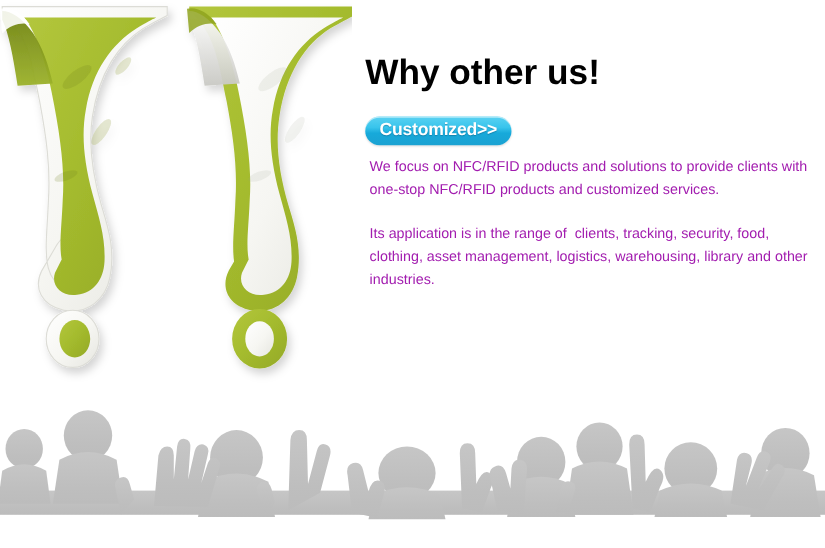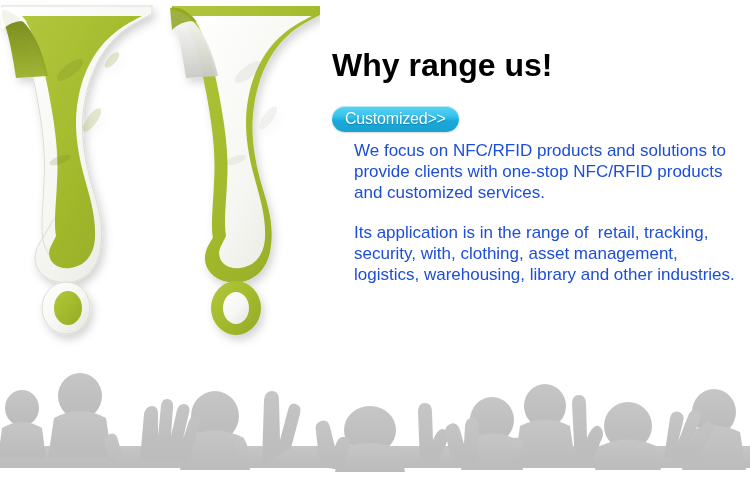--- a/index.html
+++ b/index.html
@@ -41,32 +41,32 @@
     border-radius: 14px;
     background: linear-gradient(180deg,
                 #5ad2f2 0%,
                 #38c4ec 38%,
                 #17a9da 58%,
                 #1ba2d2 100%);
     box-shadow: inset 0 1px 0 rgba(255,255,255,0.55),
                 0 1px 2px rgba(0,0,0,0.16);
     color: #ffffff;
     font-size: 16px;
-    font-weight: normal;
+    font-weight: bold;
     line-height: 19px;
     letter-spacing: -0.2px;
     text-shadow: 0 1px 1px rgba(0,60,95,0.35);
     white-space: nowrap;
   }
 
   .section-body {
-    margin: 8px 0 0 22px;
-    font-size: 17px;
+    margin: 8px 0 0 4px;
+    font-size: 13px;
     line-height: 21px;
-    color: #1d4ed8;
+    color: #a21caf;
     white-space: pre-wrap;
   }
 
   .sec-customized { margin-top: 2px; }
   .sec-application { margin-top: 19px; }
   .sec-research { margin-top: 20px; }
 
   
   #crowd {
     position: absolute;
@@ -199,29 +199,29 @@
         <ellipse cx="66" cy="160" rx="11" ry="4" transform="rotate(-20 66 160)"></ellipse>
       </g>
 
       <ellipse cx="66" cy="308" rx="25" ry="27" fill="url(#greenGrad)"></ellipse>
       <ellipse cx="66" cy="308" rx="13" ry="16" fill="url(#whiteGrad)"></ellipse>
     </g>
   </svg>
 
   <div id="content">
 
-    <h1 id="title">Why range us!</h1>
+    <h1 id="title">Why other us!</h1>
 
     <div class="section sec-customized">
       <span class="badge">Customized&gt;&gt;</span>
       <p class="section-body">We focus on NFC/RFID products and solutions to provide clients with one-stop NFC/RFID products and customized services.</p>
     </div>
 
     <div class="section sec-application">
-      <p class="section-body">Its application is in the range of  retail, tracking, security, with, clothing, asset management, logistics, warehousing, library and other industries.</p>
+      <p class="section-body">Its application is in the range of  clients, tracking, security, food, clothing, asset management, logistics, warehousing, library and other industries.</p>
     </div>
 
 
   </div>
 
   <svg id="crowd" viewBox="0 0 750 130" preserveAspectRatio="none">
     <defs>
       <linearGradient id="crowdFade" x1="0" y1="0" x2="0" y2="1">
         <stop offset="0%" stop-color="#c6c6c6"></stop>
         <stop offset="70%" stop-color="#bebebe"></stop>

